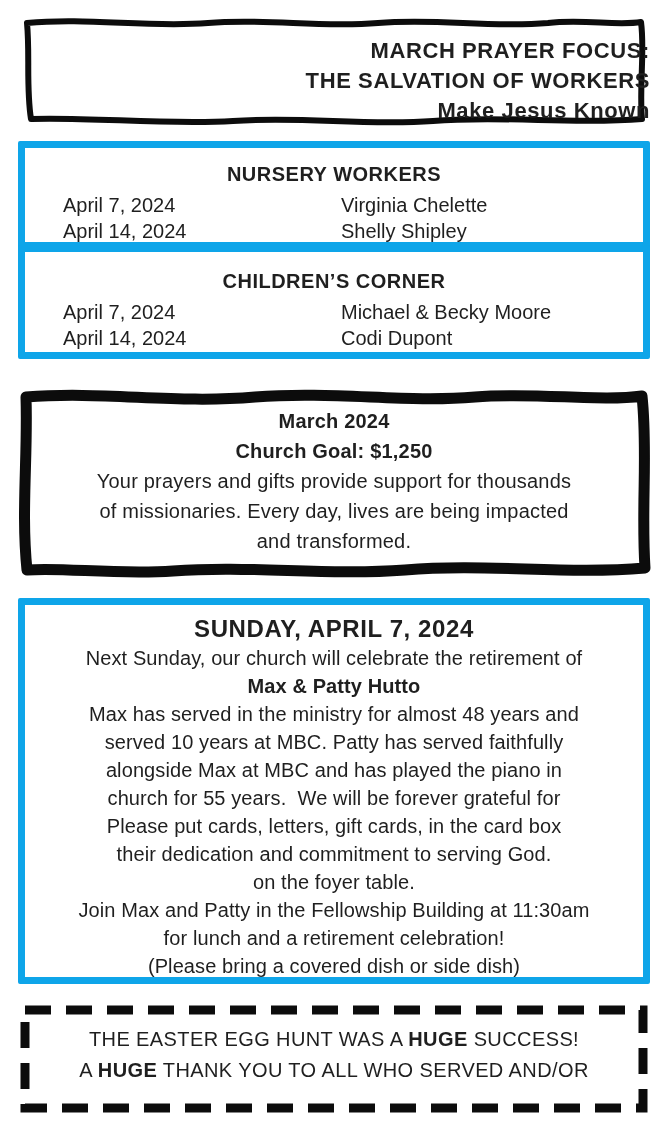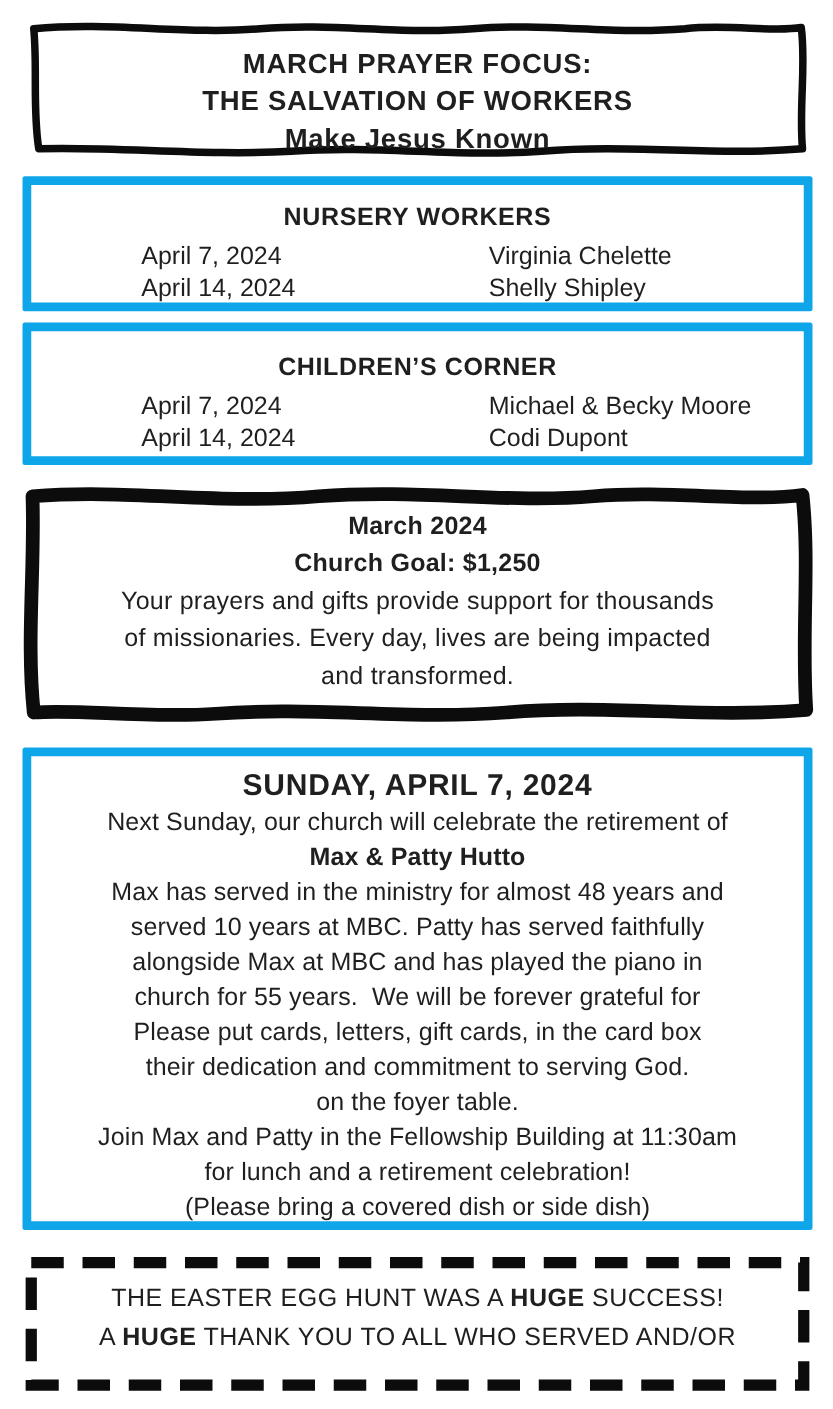--- a/index.html
+++ b/index.html
@@ -7,26 +7,26 @@
     position:relative;width:666px;height:1127px;background:#ffffff;
     font-family:"Liberation Sans",sans-serif;color:#1f1f1f;overflow:hidden;
   }
   .box{position:absolute;box-sizing:border-box;}
   .box > svg{position:absolute;left:0;top:0;width:100%;height:100%;}
   .content{position:relative;z-index:1;}
   .solid{border:7px solid #0ea5e9;border-radius:2px;}
   .line{text-align:center;white-space:pre;}
   
   .prayer .content{padding-top:22px;}
-  .prayer .line{font-size:22px;font-weight:700;line-height:30px;letter-spacing:.6px;}
+  .prayer .line{font-size:22px;font-weight:700;line-height:30px;letter-spacing:.6px;text-align:right;}
   
   .sched .content{padding-top:13px;}
   .sched-title{text-align:center;font-size:20px;font-weight:700;letter-spacing:.5px;line-height:26px;}
   .rows{margin-top:5px;}
-  .srow{display:flex;padding-left:88px;font-size:20px;line-height:26px;}
+  .srow{display:flex;padding-left:38px;font-size:20px;line-height:26px;}
   .srow .date{width:278px;white-space:pre;}
   .srow .name{white-space:pre;}
   
   .offering .content{padding-top:19px;}
   .offering .line{font-size:20px;line-height:30px;letter-spacing:.2px;}
   .offering .line.b{font-weight:700;}
   
   .sunday .content{padding-top:9px;}
   .sunday-title{text-align:center;font-size:24px;font-weight:700;letter-spacing:.6px;line-height:30px;white-space:pre;}
   .sunday .line{font-size:20px;line-height:28px;letter-spacing:.1px;}
@@ -61,21 +61,21 @@
           <span class="name">Virginia Chelette</span>
         </div>
         <div class="srow">
           <span class="date">April 14, 2024</span>
           <span class="name">Shelly Shipley</span>
         </div>
       </div>
     </div>
   </section>
 
-  <section class="box solid sched" style="left:18px;top:258px;width:632px;height:114px;">
+  <section class="box solid sched" style="left:18px;top:245px;width:632px;height:114px;">
     <div class="content" style="padding-top:16px;">
       <div class="sched-title">CHILDREN’S CORNER</div>
       <div class="rows">
         <div class="srow">
           <span class="date">April 7, 2024</span>
           <span class="name">Michael &amp; Becky Moore</span>
         </div>
         <div class="srow">
           <span class="date">April 14, 2024</span>
           <span class="name">Codi Dupont</span>

